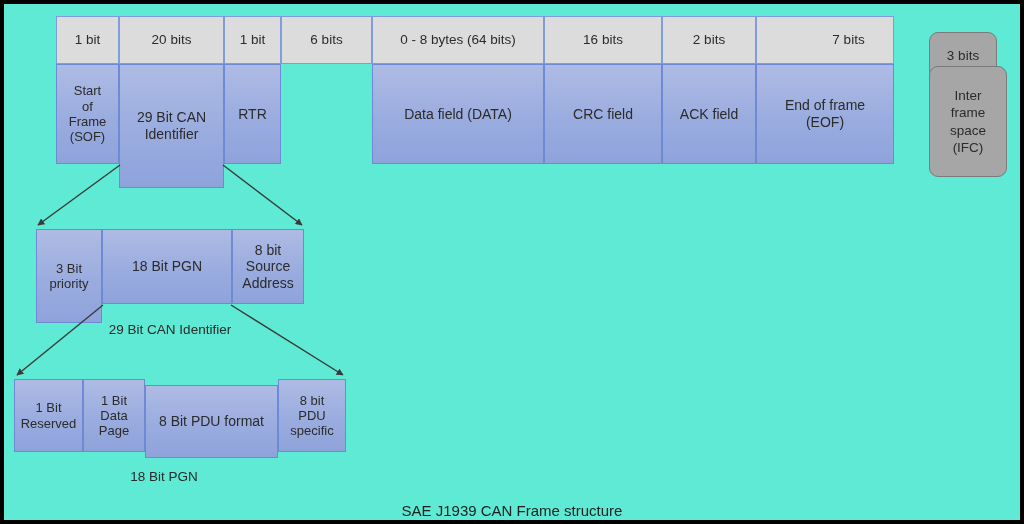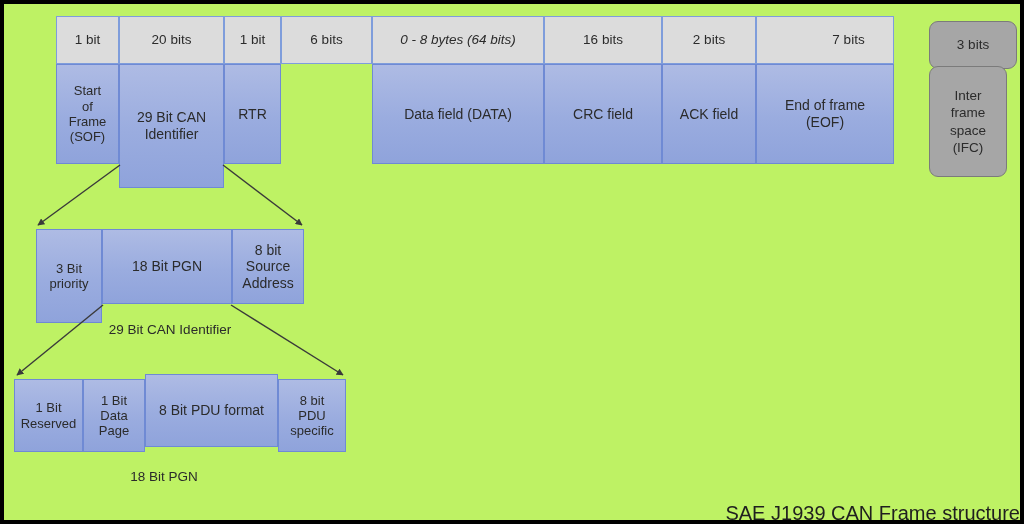--- a/index.html
+++ b/index.html
@@ -7,21 +7,21 @@
     padding: 0;
     background: #ffffff;
   }
   body {
     font-family: "Liberation Sans", sans-serif;
   }
   #canvas {
     position: relative;
     width: 1024px;
     height: 524px;
-    background: #bef264;
+    background: #5eead4;
     box-sizing: border-box;
     border: 4px solid #000000;
     overflow: hidden;
   }
   .cell {
     position: absolute;
     box-sizing: border-box;
     display: flex;
     align-items: center;
     justify-content: center;
@@ -61,81 +61,81 @@
   .caption {
     position: absolute;
     color: #2b2b2b;
     font-size: 13.5px;
     text-align: center;
     white-space: nowrap;
   }
   .title {
     position: absolute;
     color: #1f1f1f;
-    font-size: 20px;
-    text-align: right;
+    font-size: 15px;
+    text-align: center;
     white-space: nowrap;
   }
   svg.connectors {
     position: absolute;
     left: 0;
     top: 0;
     width: 1024px;
     height: 524px;
     pointer-events: none;
   }
 </style>
 </head>
 <body>
 
 <div id="canvas">
 
   <div class="cell hdr-cell" style="left:52px;  top:12px; width:63px;  height:48px;">1 bit</div>
   <div class="cell hdr-cell" style="left:115px; top:12px; width:105px; height:48px;">20 bits</div>
   <div class="cell hdr-cell" style="left:220px; top:12px; width:57px;  height:48px;">1 bit</div>
   <div class="cell hdr-cell" style="left:277px; top:12px; width:91px;  height:48px;">6 bits</div>
-  <div class="cell hdr-cell" style="left:368px; top:12px; width:172px; height:48px;font-style:italic;">0 - 8 bytes (64 bits)</div>
+  <div class="cell hdr-cell" style="left:368px; top:12px; width:172px; height:48px;">0 - 8 bytes (64 bits)</div>
   <div class="cell hdr-cell" style="left:540px; top:12px; width:118px; height:48px;">16 bits</div>
   <div class="cell hdr-cell" style="left:658px; top:12px; width:94px;  height:48px;">2 bits</div>
   <div class="cell hdr-cell" style="left:752px; top:12px; width:138px; height:48px;padding-left:47px;">7 bits</div>
 
   <div class="cell blue-cell small" style="left:52px;  top:60px; width:63px;  height:100px;">Start
 of
 Frame
 (SOF)</div>
   <div class="cell blue-cell" style="left:115px; top:60px; width:105px; height:124px;">29 Bit CAN
 Identifier</div>
   <div class="cell blue-cell" style="left:220px; top:60px; width:57px;  height:100px;">RTR</div>
   <div class="cell blue-cell" style="left:368px; top:60px; width:172px; height:100px;">Data field (DATA)</div>
   <div class="cell blue-cell" style="left:540px; top:60px; width:118px; height:100px;">CRC field</div>
   <div class="cell blue-cell" style="left:658px; top:60px; width:94px;  height:100px;">ACK field</div>
   <div class="cell blue-cell" style="left:752px; top:60px; width:138px; height:100px;">End of frame
 (EOF)</div>
 
-  <div class="ifc-cell" style="left:925px; top:17px; width:88px;  height:48px;">3 bits</div>
+  <div class="ifc-cell" style="left:925px; top:28px; width:68px;  height:48px;">3 bits</div>
   <div class="ifc-cell" style="left:925px; top:62px; width:78px;  height:111px;">Inter
 frame
 space
 (IFC)</div>
 
   <div class="cell blue-cell small" style="left:32px;  top:225px; width:66px;  height:94px;">3 Bit
 priority</div>
   <div class="cell blue-cell" style="left:98px;  top:225px; width:130px; height:75px;">18 Bit PGN</div>
   <div class="cell blue-cell" style="left:228px; top:225px; width:72px;  height:75px;">8 bit
 Source
 Address</div>
 
   <div class="caption" style="left:32px; top:318px; width:268px;">29 Bit CAN Identifier</div>
 
   <div class="cell blue-cell small" style="left:10px;  top:375px; width:69px;  height:73px;">1 Bit
 Reserved</div>
   <div class="cell blue-cell small" style="left:79px;  top:375px; width:62px;  height:73px;">1 Bit
 Data
 Page</div>
-  <div class="cell blue-cell" style="left:141px; top:370px; width:133px; height:73px;">8 Bit PDU format</div>
+  <div class="cell blue-cell" style="left:141px; top:381px; width:133px; height:73px;">8 Bit PDU format</div>
   <div class="cell blue-cell small" style="left:274px; top:375px; width:68px;  height:73px;">8 bit
 PDU
 specific</div>
 
   <div class="caption" style="left:40px; top:465px; width:240px;">18 Bit PGN</div>
 
   <svg class="connectors" viewBox="0 0 1024 524">
     <defs>
       <marker id="arrowhead" viewBox="0 0 10 10" refX="9" refY="5" markerWidth="5" markerHeight="5" orient="auto-start-reverse">
         <path d="M 0 0 L 10 5 L 0 10 z" fill="#3a3a3a"></path>

